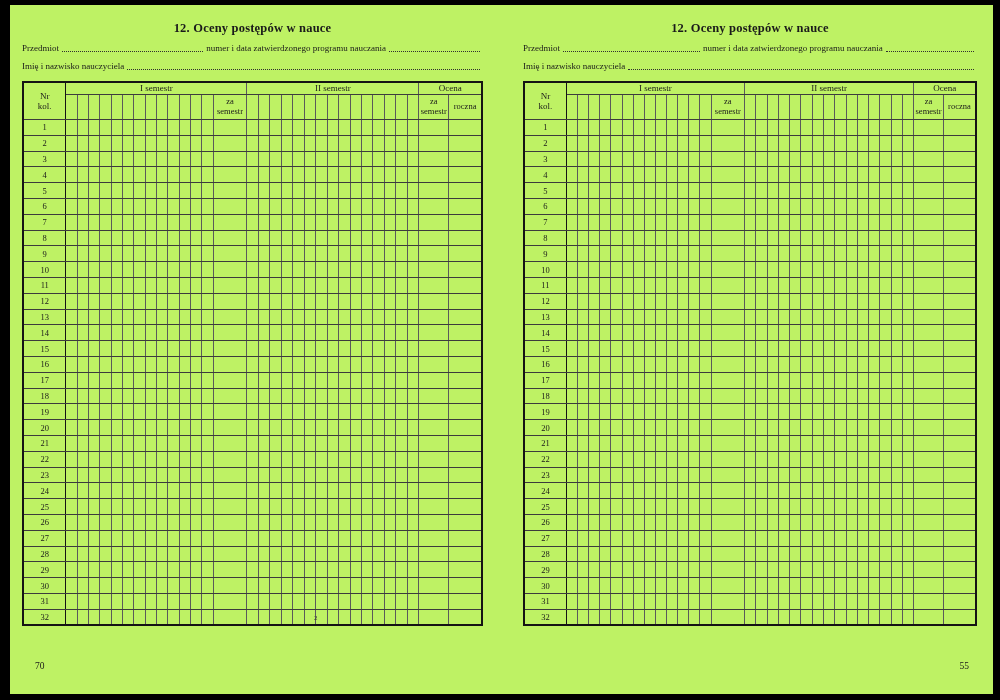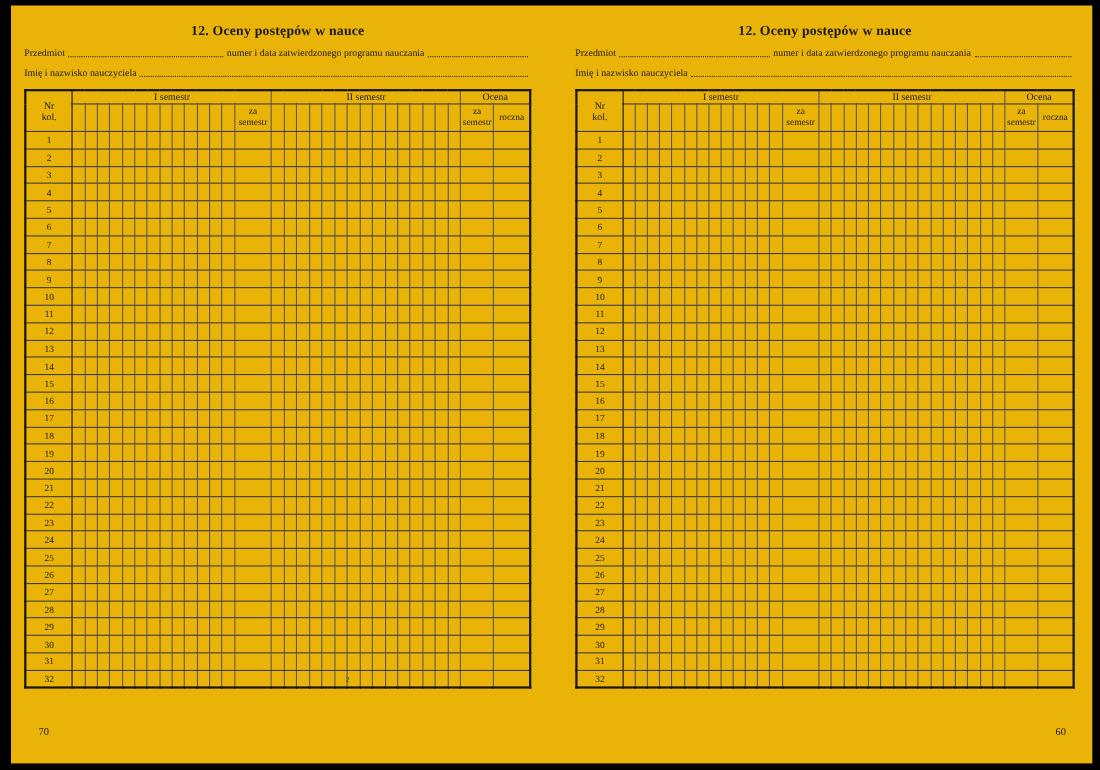--- a/index.html
+++ b/index.html
@@ -5,21 +5,21 @@
   html,body { margin:0; padding:0; }
   body {
     width:1000px; height:700px; position:relative;
     background:#000;
     font-family:"Liberation Serif", serif;
     color:#1a1a1a;
     overflow:hidden;
   }
   .sheet {
     position:absolute; left:10px; top:5px; width:983px; height:689px;
-    background:#eab308;
+    background:#bef264;
   }
   .page { position:absolute; top:0; height:100%; }
   #page-left  { left:12px;  width:461px; }
   #page-right { left:513px; width:454px; }
 
   .title {
     text-align:center; font-weight:bold; font-size:12.5px;
     margin:16px 0 0 0; letter-spacing:0.2px;
   }
   .fieldline {
@@ -2432,16 +2432,16 @@
             <td></td>
             <td></td>
             <td></td>
             <td></td>
             <td></td>
             <td class="hl"></td>
             <td></td>
           </tr>
         </tbody>
       </table>
-    <div class="pagenum">60</div>
+    <div class="pagenum">55</div>
   </div>
 
 </div>
 
 </body></html>

